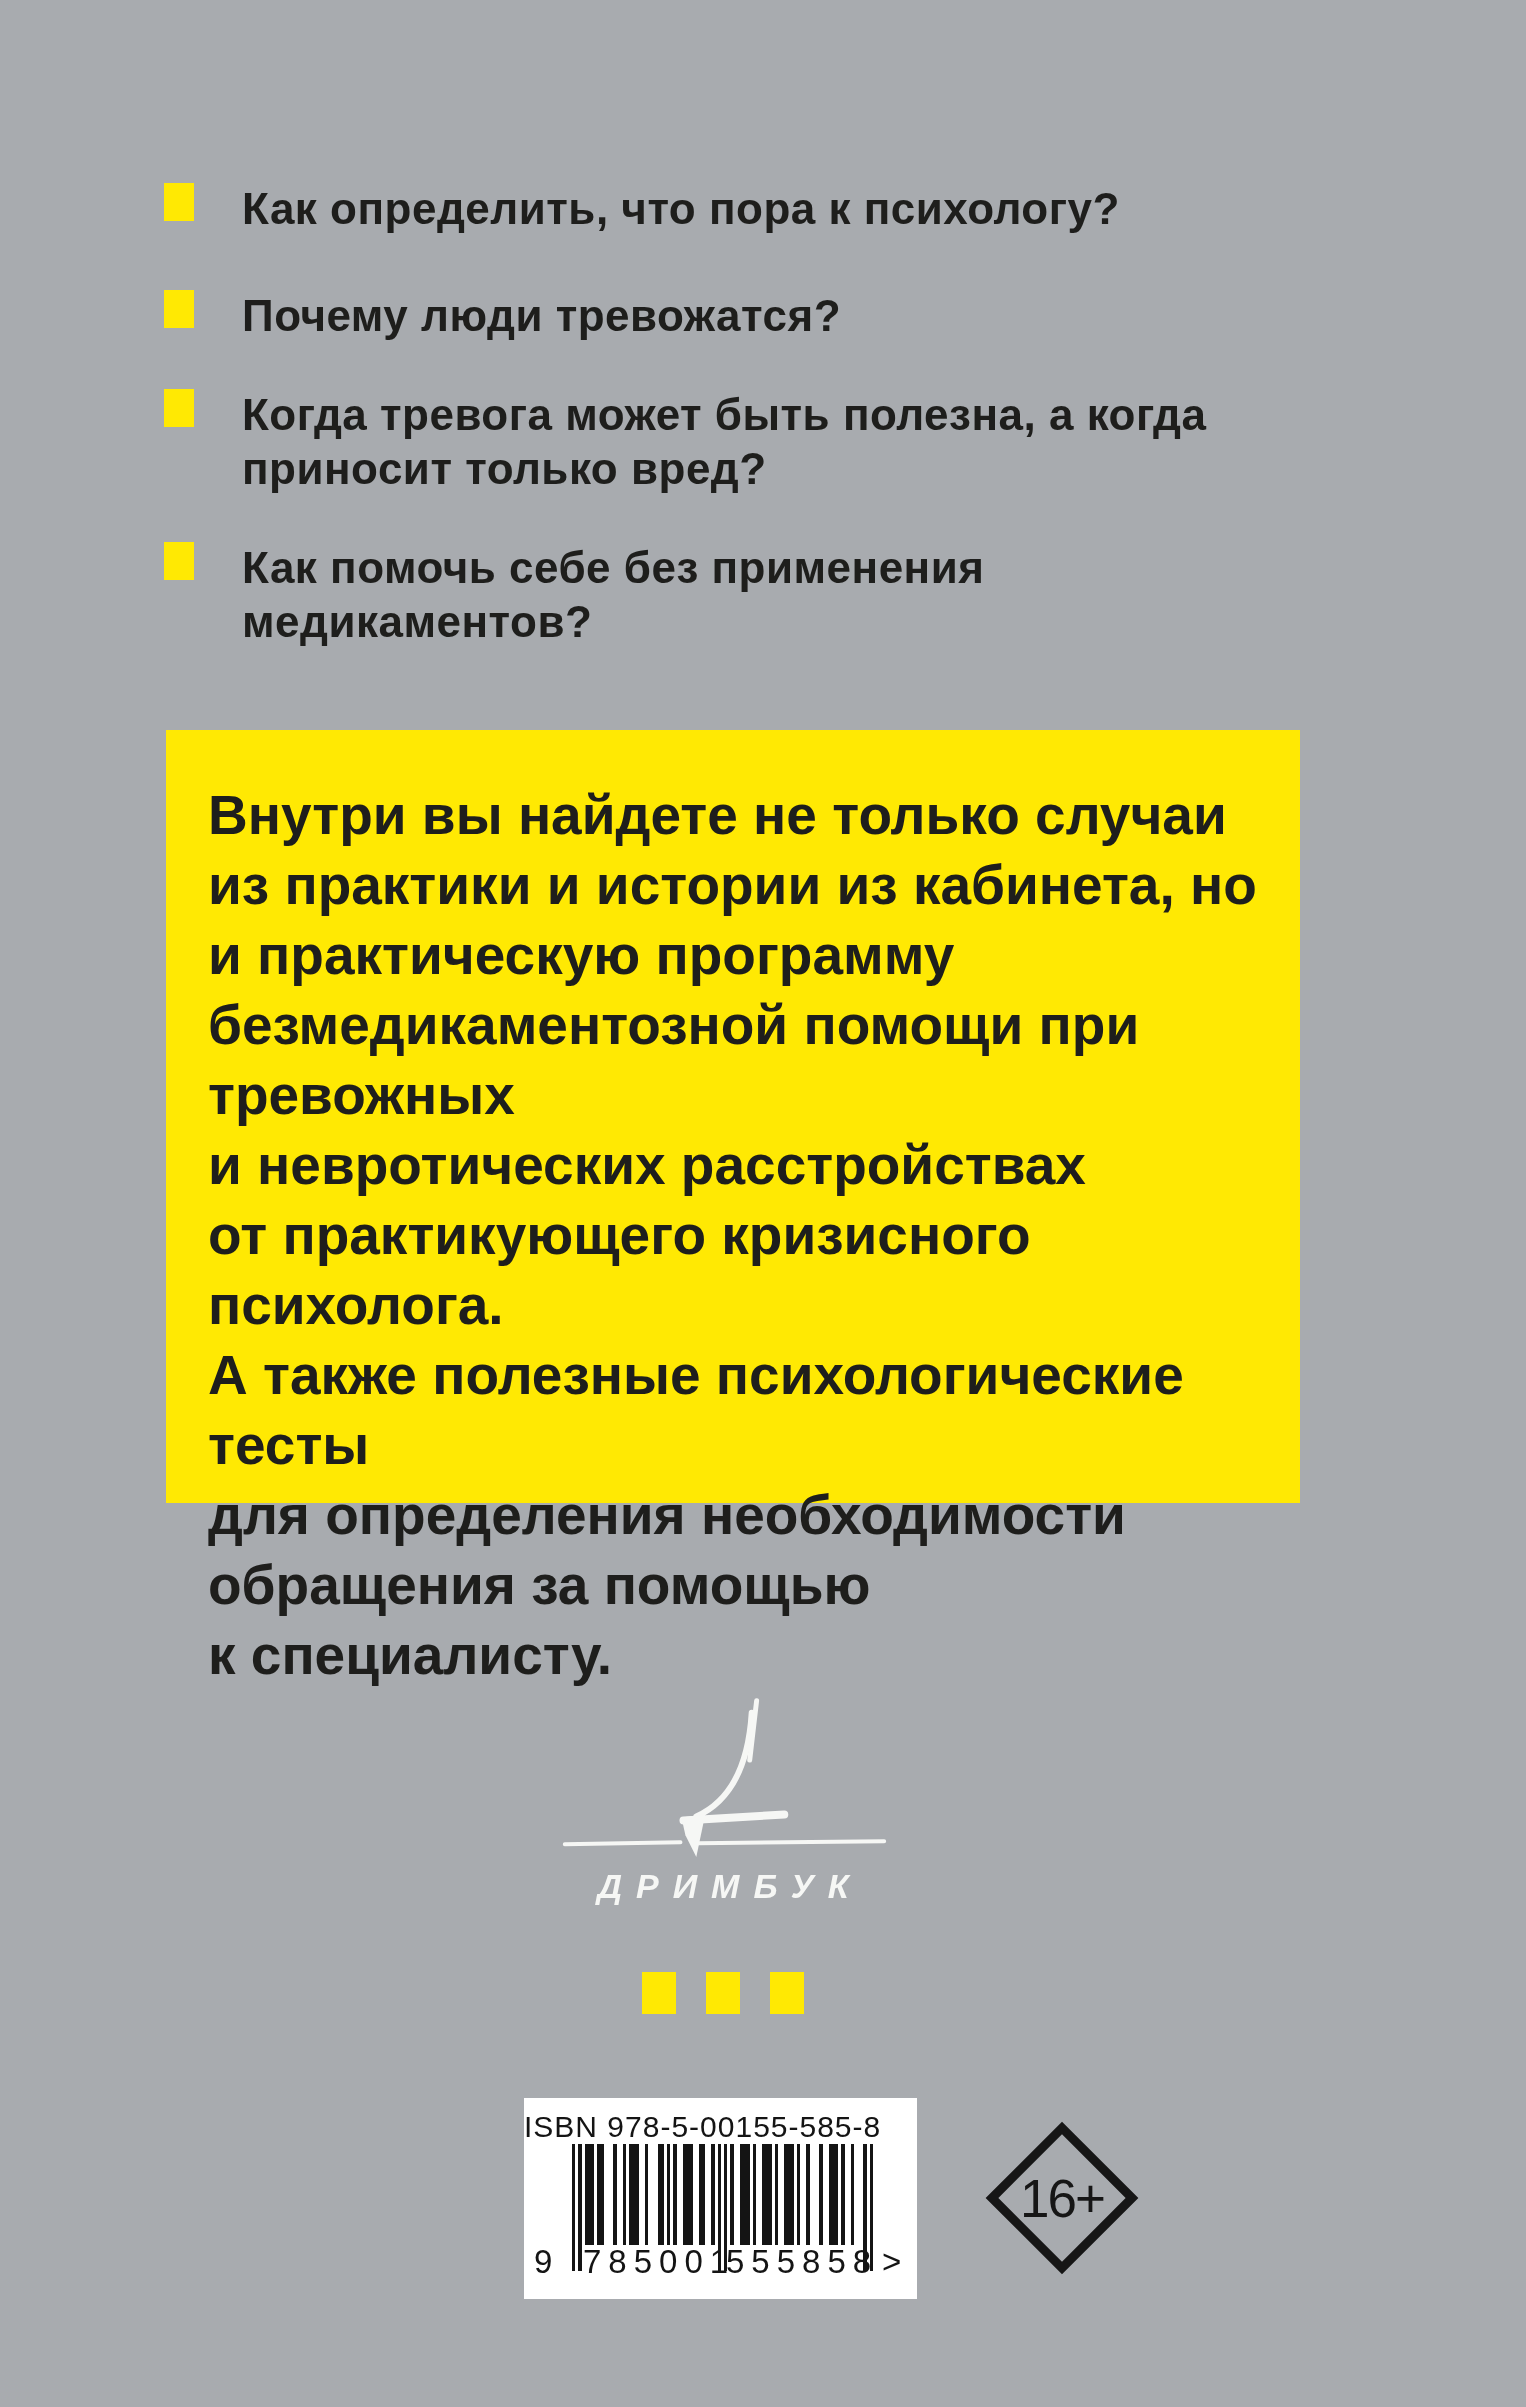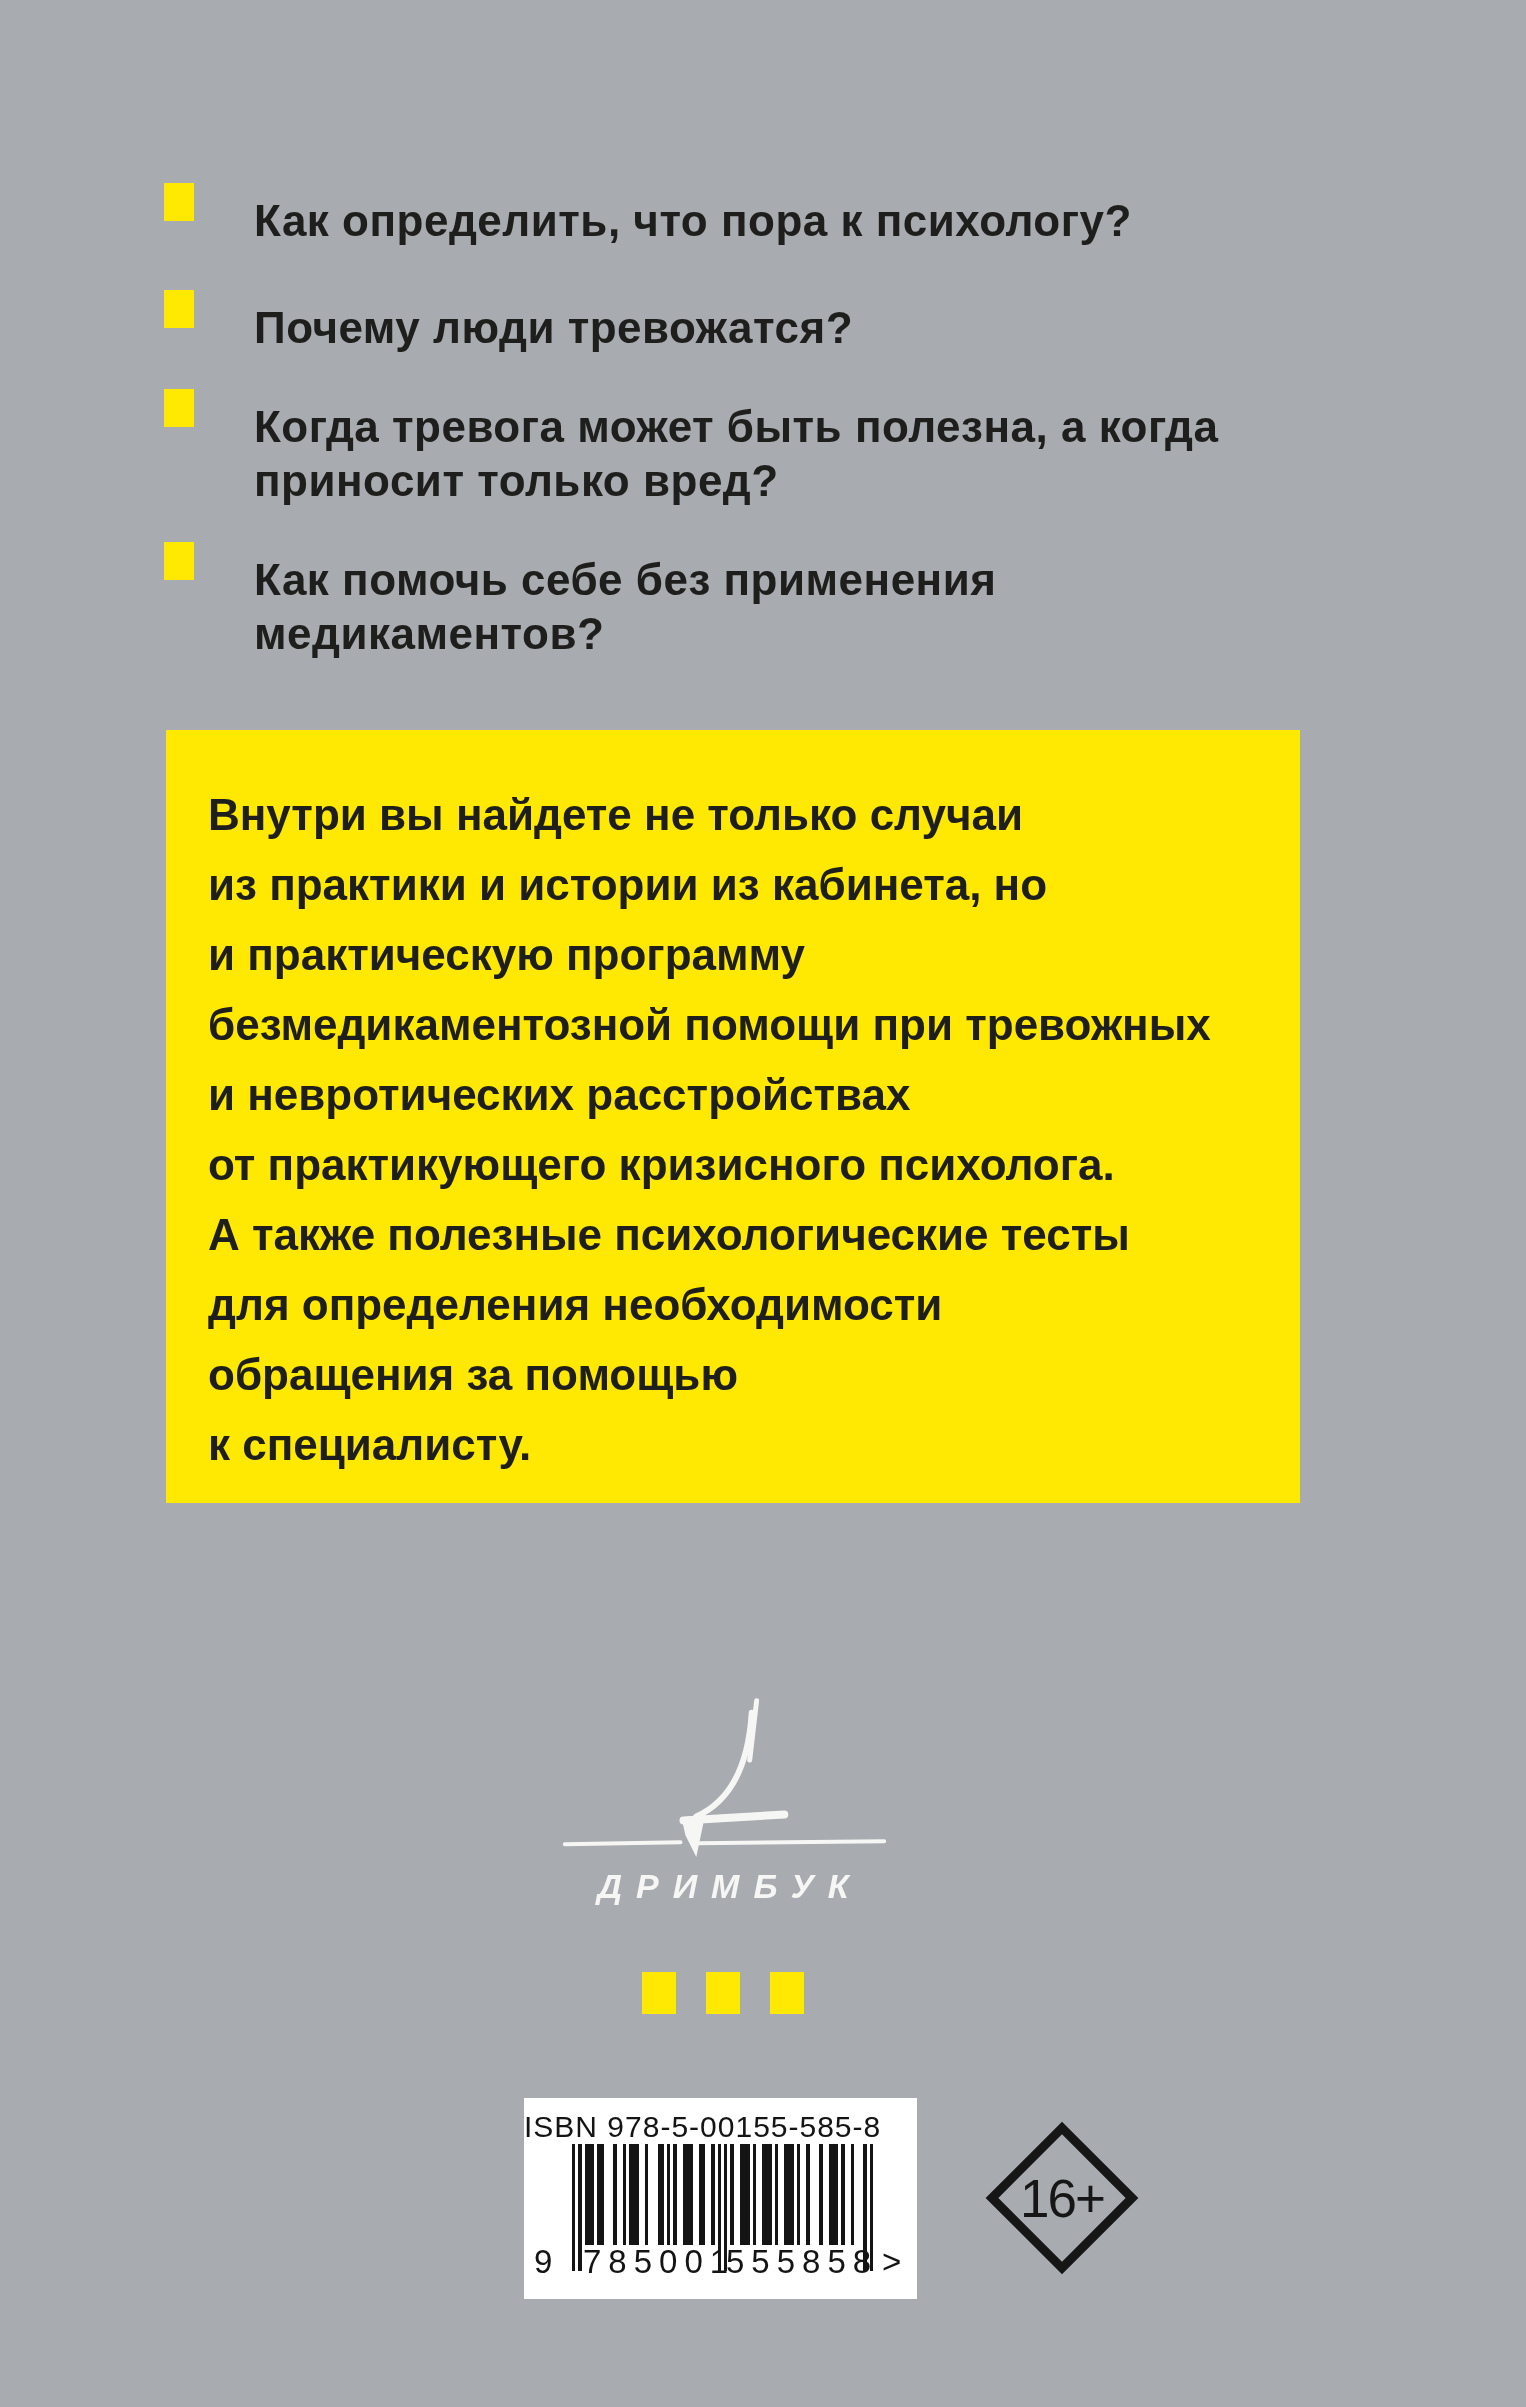--- a/index.html
+++ b/index.html
@@ -5,31 +5,31 @@
   html,body { margin:0; padding:0; background:#5a5d61; }
   .cover {
     position:relative; width:1527px; height:2408px;
     background:#a8abaf; overflow:hidden;
     font-family:"Liberation Sans", sans-serif;
   }
   
   .bullet { position:absolute; left:164px; display:flex; align-items:flex-start; }
   .bullet .sq { width:30px; height:38px; background:#ffe903; margin:5px 44px 0 0; flex:none; }
   .bullet p {
-    margin:16px; font-size:44px; font-weight:bold; line-height:54px;
+    margin:4px; font-size:44px; font-weight:bold; line-height:54px;
     color:#1e1e1c; white-space:pre-line; letter-spacing:0.5px;
   }
   #b1 { top:178px; } #b2 { top:285px; } #b3 { top:384px; } #b4 { top:537px; }
   
   .highlight {
     position:absolute; left:166px; top:730px; width:1134px; height:773px;
     background:#ffe903; box-sizing:border-box; padding:50px 40px 20px 42px;
   }
   .highlight p {
-    margin:0; font-size:44px; font-weight:bold; line-height:70px;
+    margin:0; font-size:55px; font-weight:bold; line-height:70px;
     color:#1e1e1c; white-space:pre-line;
   }
   
   .publisher { position:absolute; left:535px; top:1683px; width:376px; height:342px;font-style:italic; }
   .logo-icon { position:absolute; left:0; top:0; }
   .wordmark {
     position:absolute; top:184px; left:0; width:100%; text-align:center;
     color:#f6f7f5; font-size:34px; font-weight:bold;
     letter-spacing:14px; text-indent:14px; white-space:nowrap;
   }

